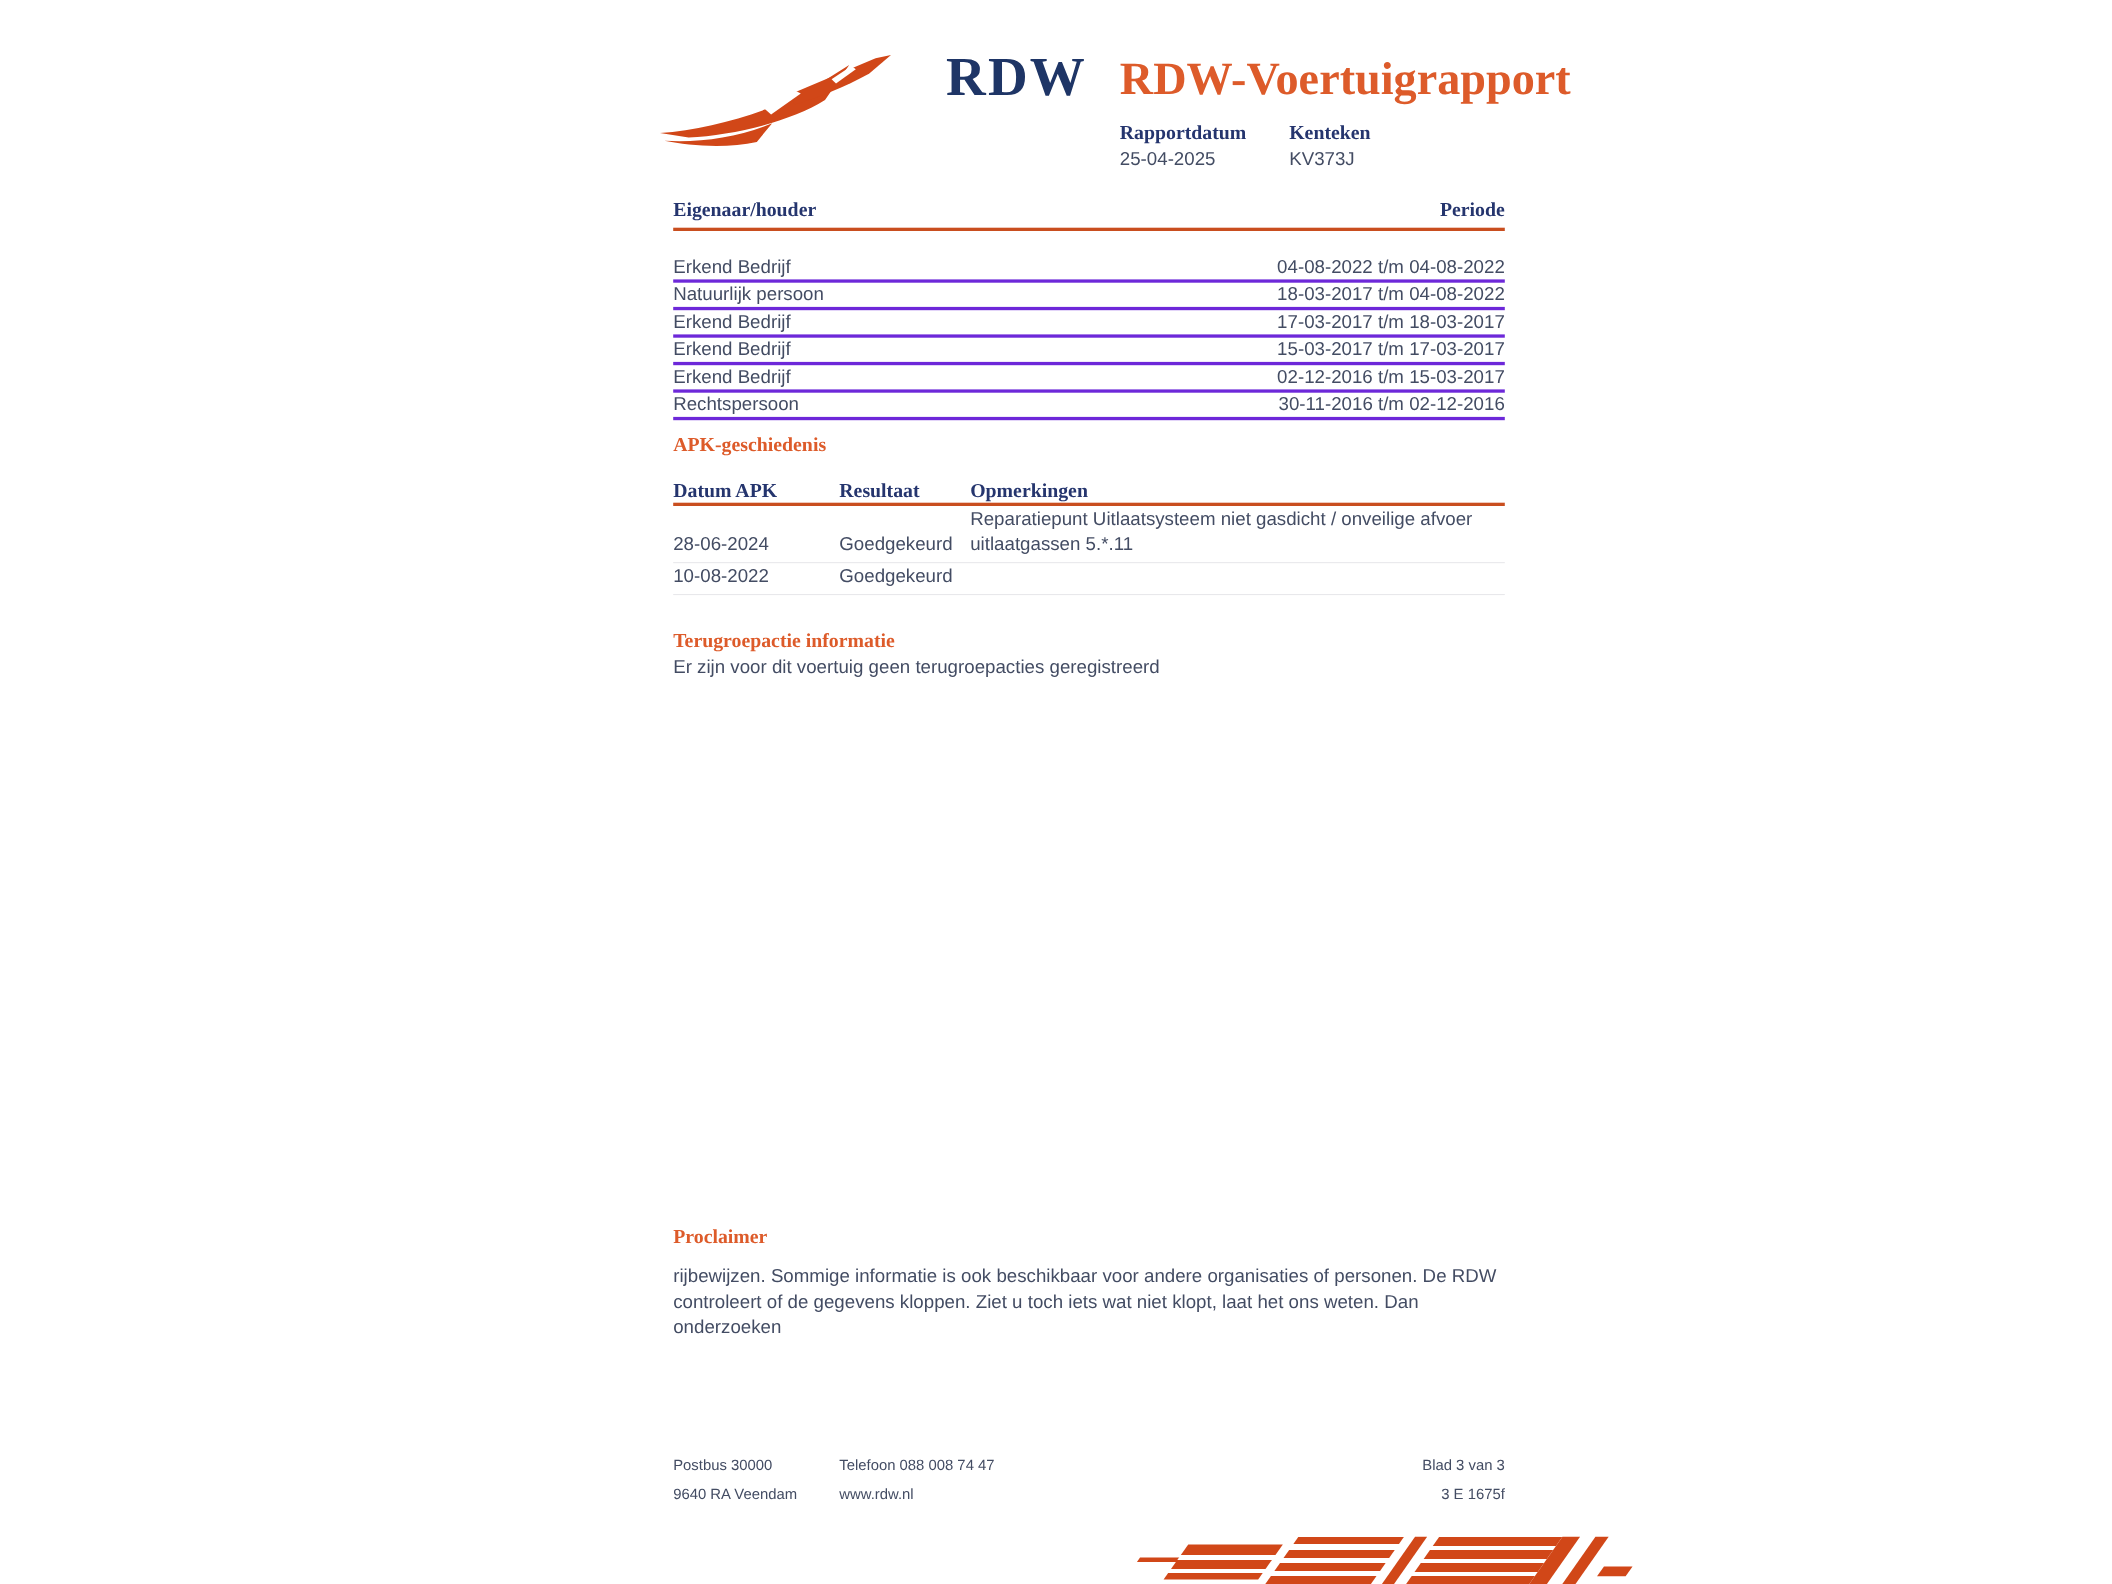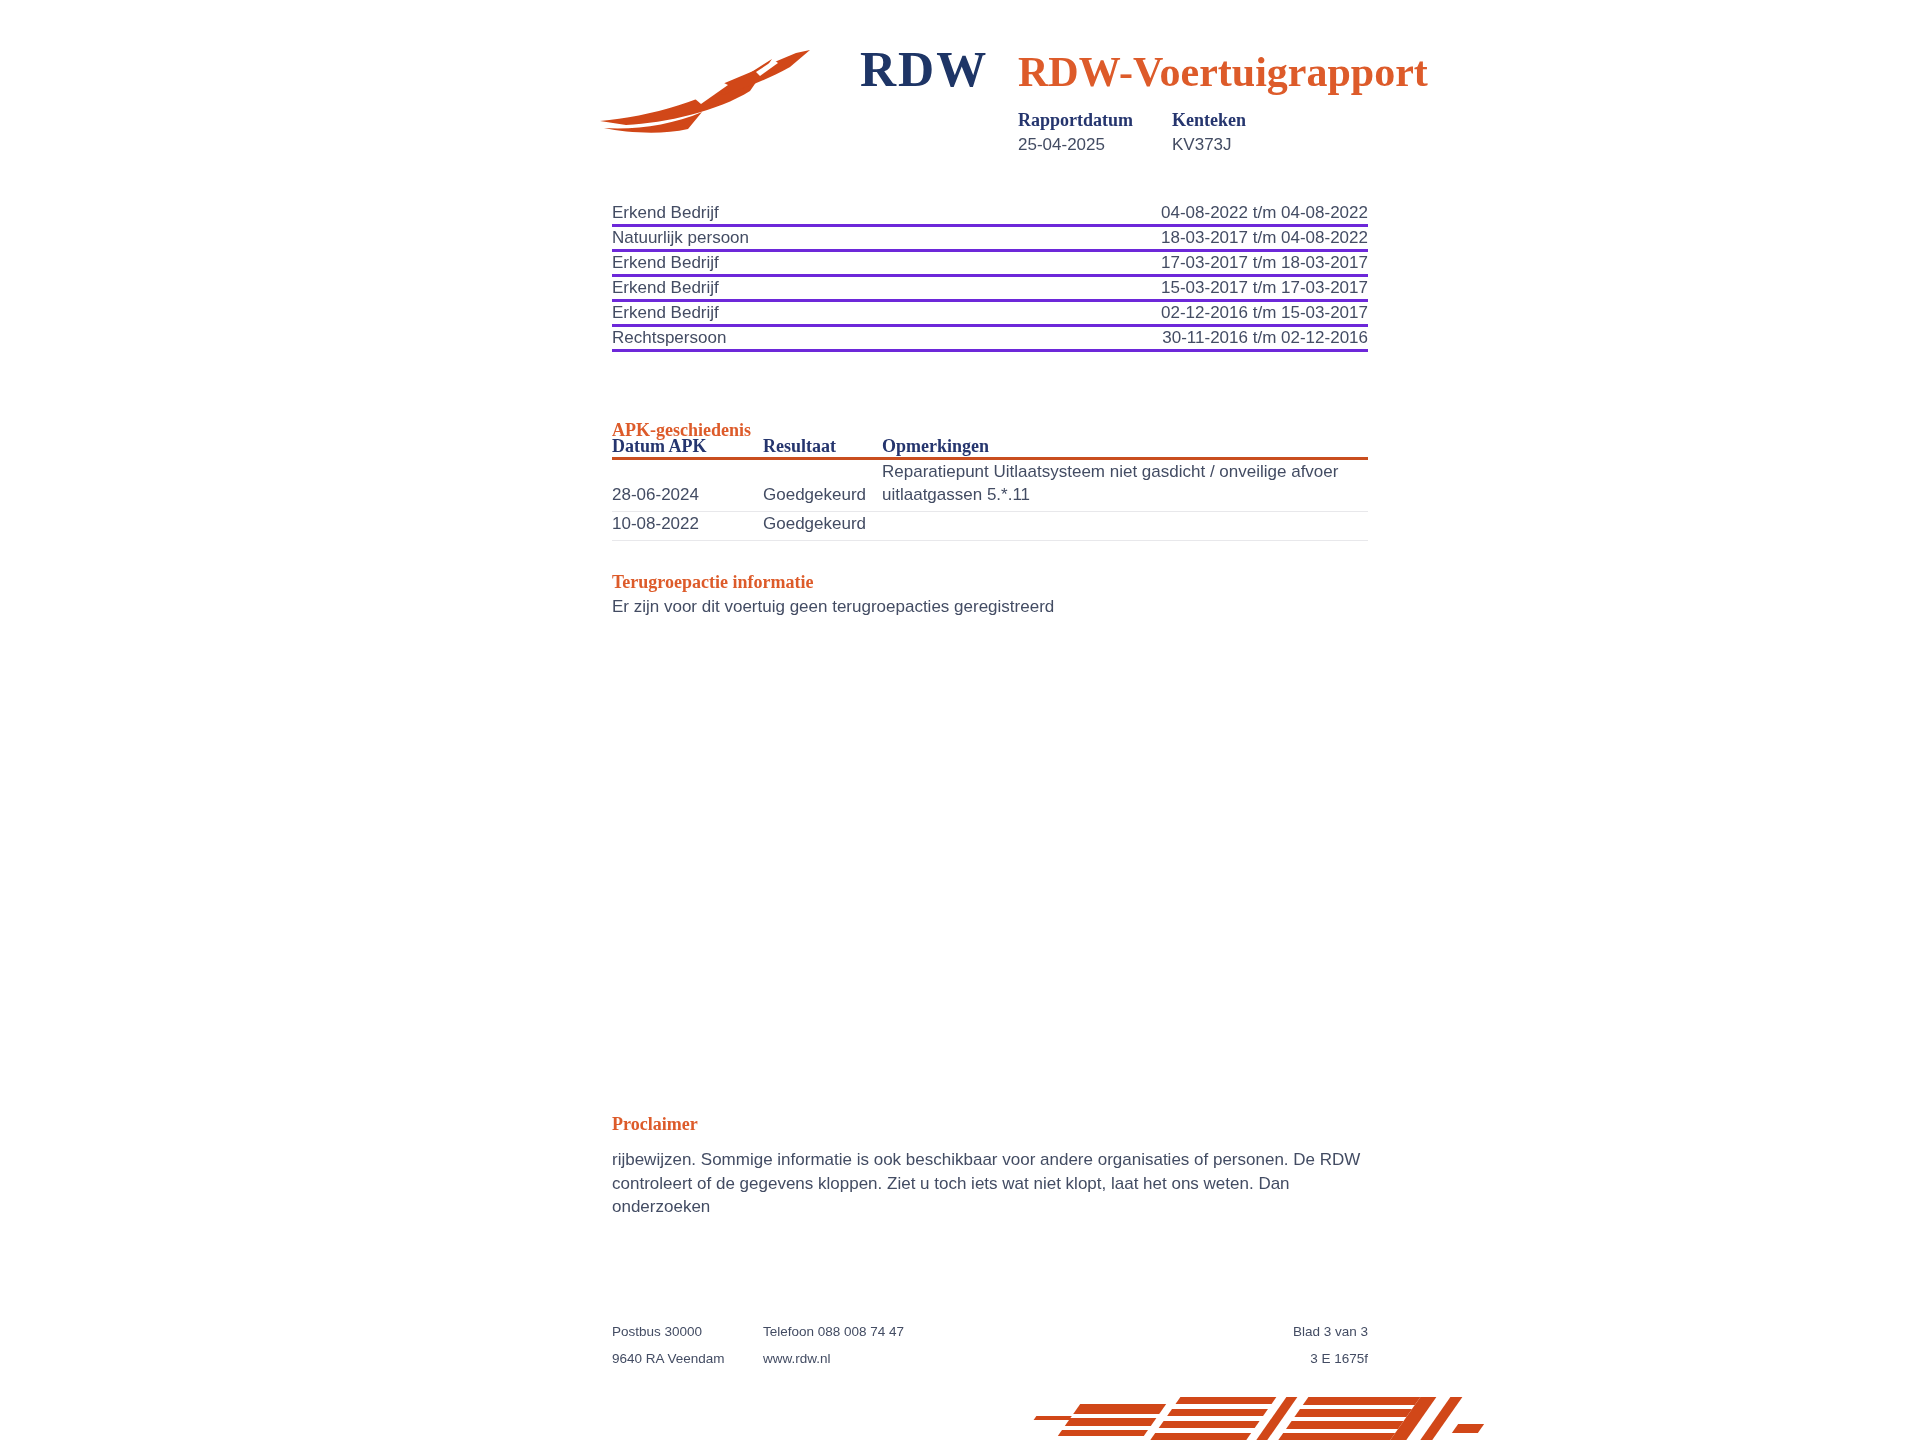--- a/index.html
+++ b/index.html
@@ -54,21 +54,21 @@
     height: 25px; border-bottom: 3px solid #6d28d9;
     font-size: 17px; color: #434c63;
   }
 
   
   .section-title {
     position: absolute; left: 612px;
     font-family: "Liberation Serif", serif; font-weight: bold;
     font-size: 18px; color: #dd5b2a;
   }
-  .apk-title { top: 420px; }
+  .apk-title { top: 394px; }
   .apk-table { position: absolute; left: 612px; top: 436px; width: 756px; }
   .apk-head {
     display: flex; padding-bottom: 0; border-bottom: 3px solid #c94e1f;
     font-family: "Liberation Serif", serif; font-weight: bold;
     font-size: 18px; color: #25356e;
   }
   .apk-row {
     display: flex; align-items: flex-end;
     padding: 0 0 5px 0; border-bottom: 1px solid #e8e8eb;
     font-size: 17px; color: #434c63; line-height: 23px;
@@ -142,20 +142,24 @@
   <div class="wordmark">RDW</div>
 
   <div class="report-title">RDW-Voertuigrapport</div>
 
   <div class="meta-label meta-col1">Rapportdatum</div>
   <div class="meta-label meta-col2">Kenteken</div>
   <div class="meta-value meta-col1">25-04-2025</div>
   <div class="meta-value meta-col2">KV373J</div>
 
   <div class="owners">
+    <div class="owners-head">
+      <span>Eigenaar/houder</span>
+      <span>Periode</span>
+    </div>
     <div class="owners-rows">
       <div class="orow">
         <span>Erkend Bedrijf</span>
         <span>04-08-2022 t/m 04-08-2022</span>
       </div>
       <div class="orow">
         <span>Natuurlijk persoon</span>
         <span>18-03-2017 t/m 04-08-2022</span>
       </div>
       <div class="orow">

